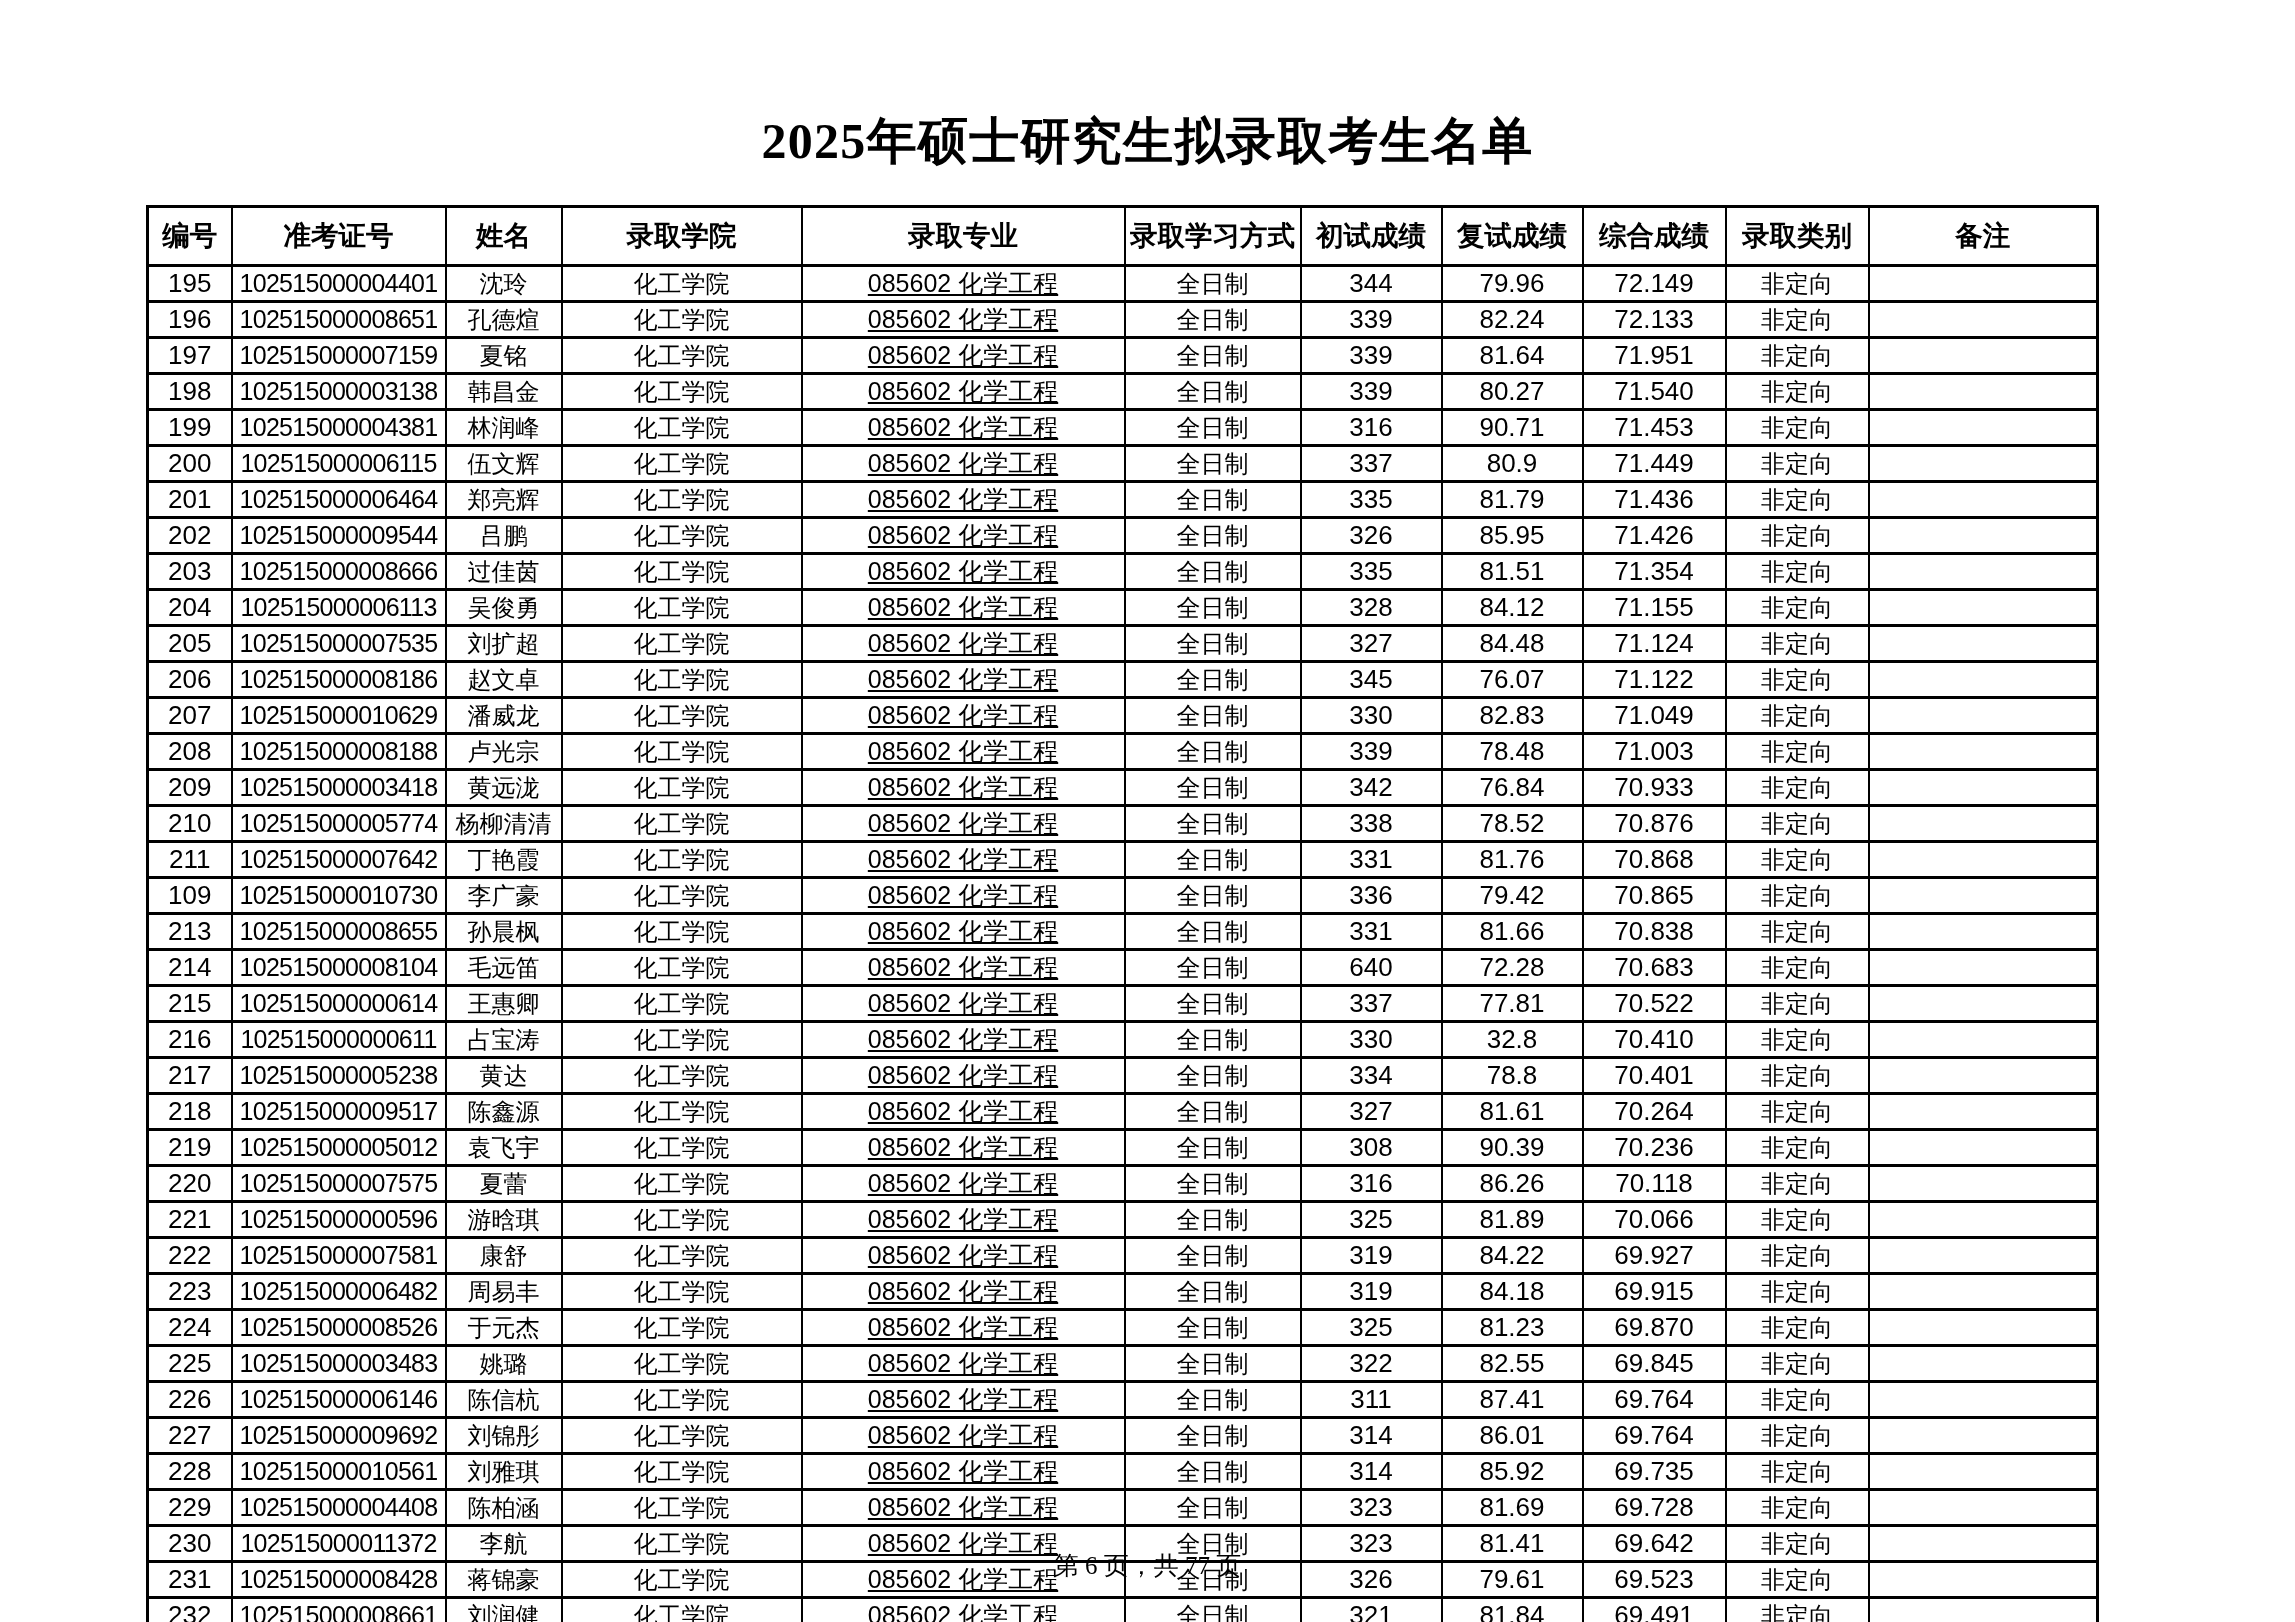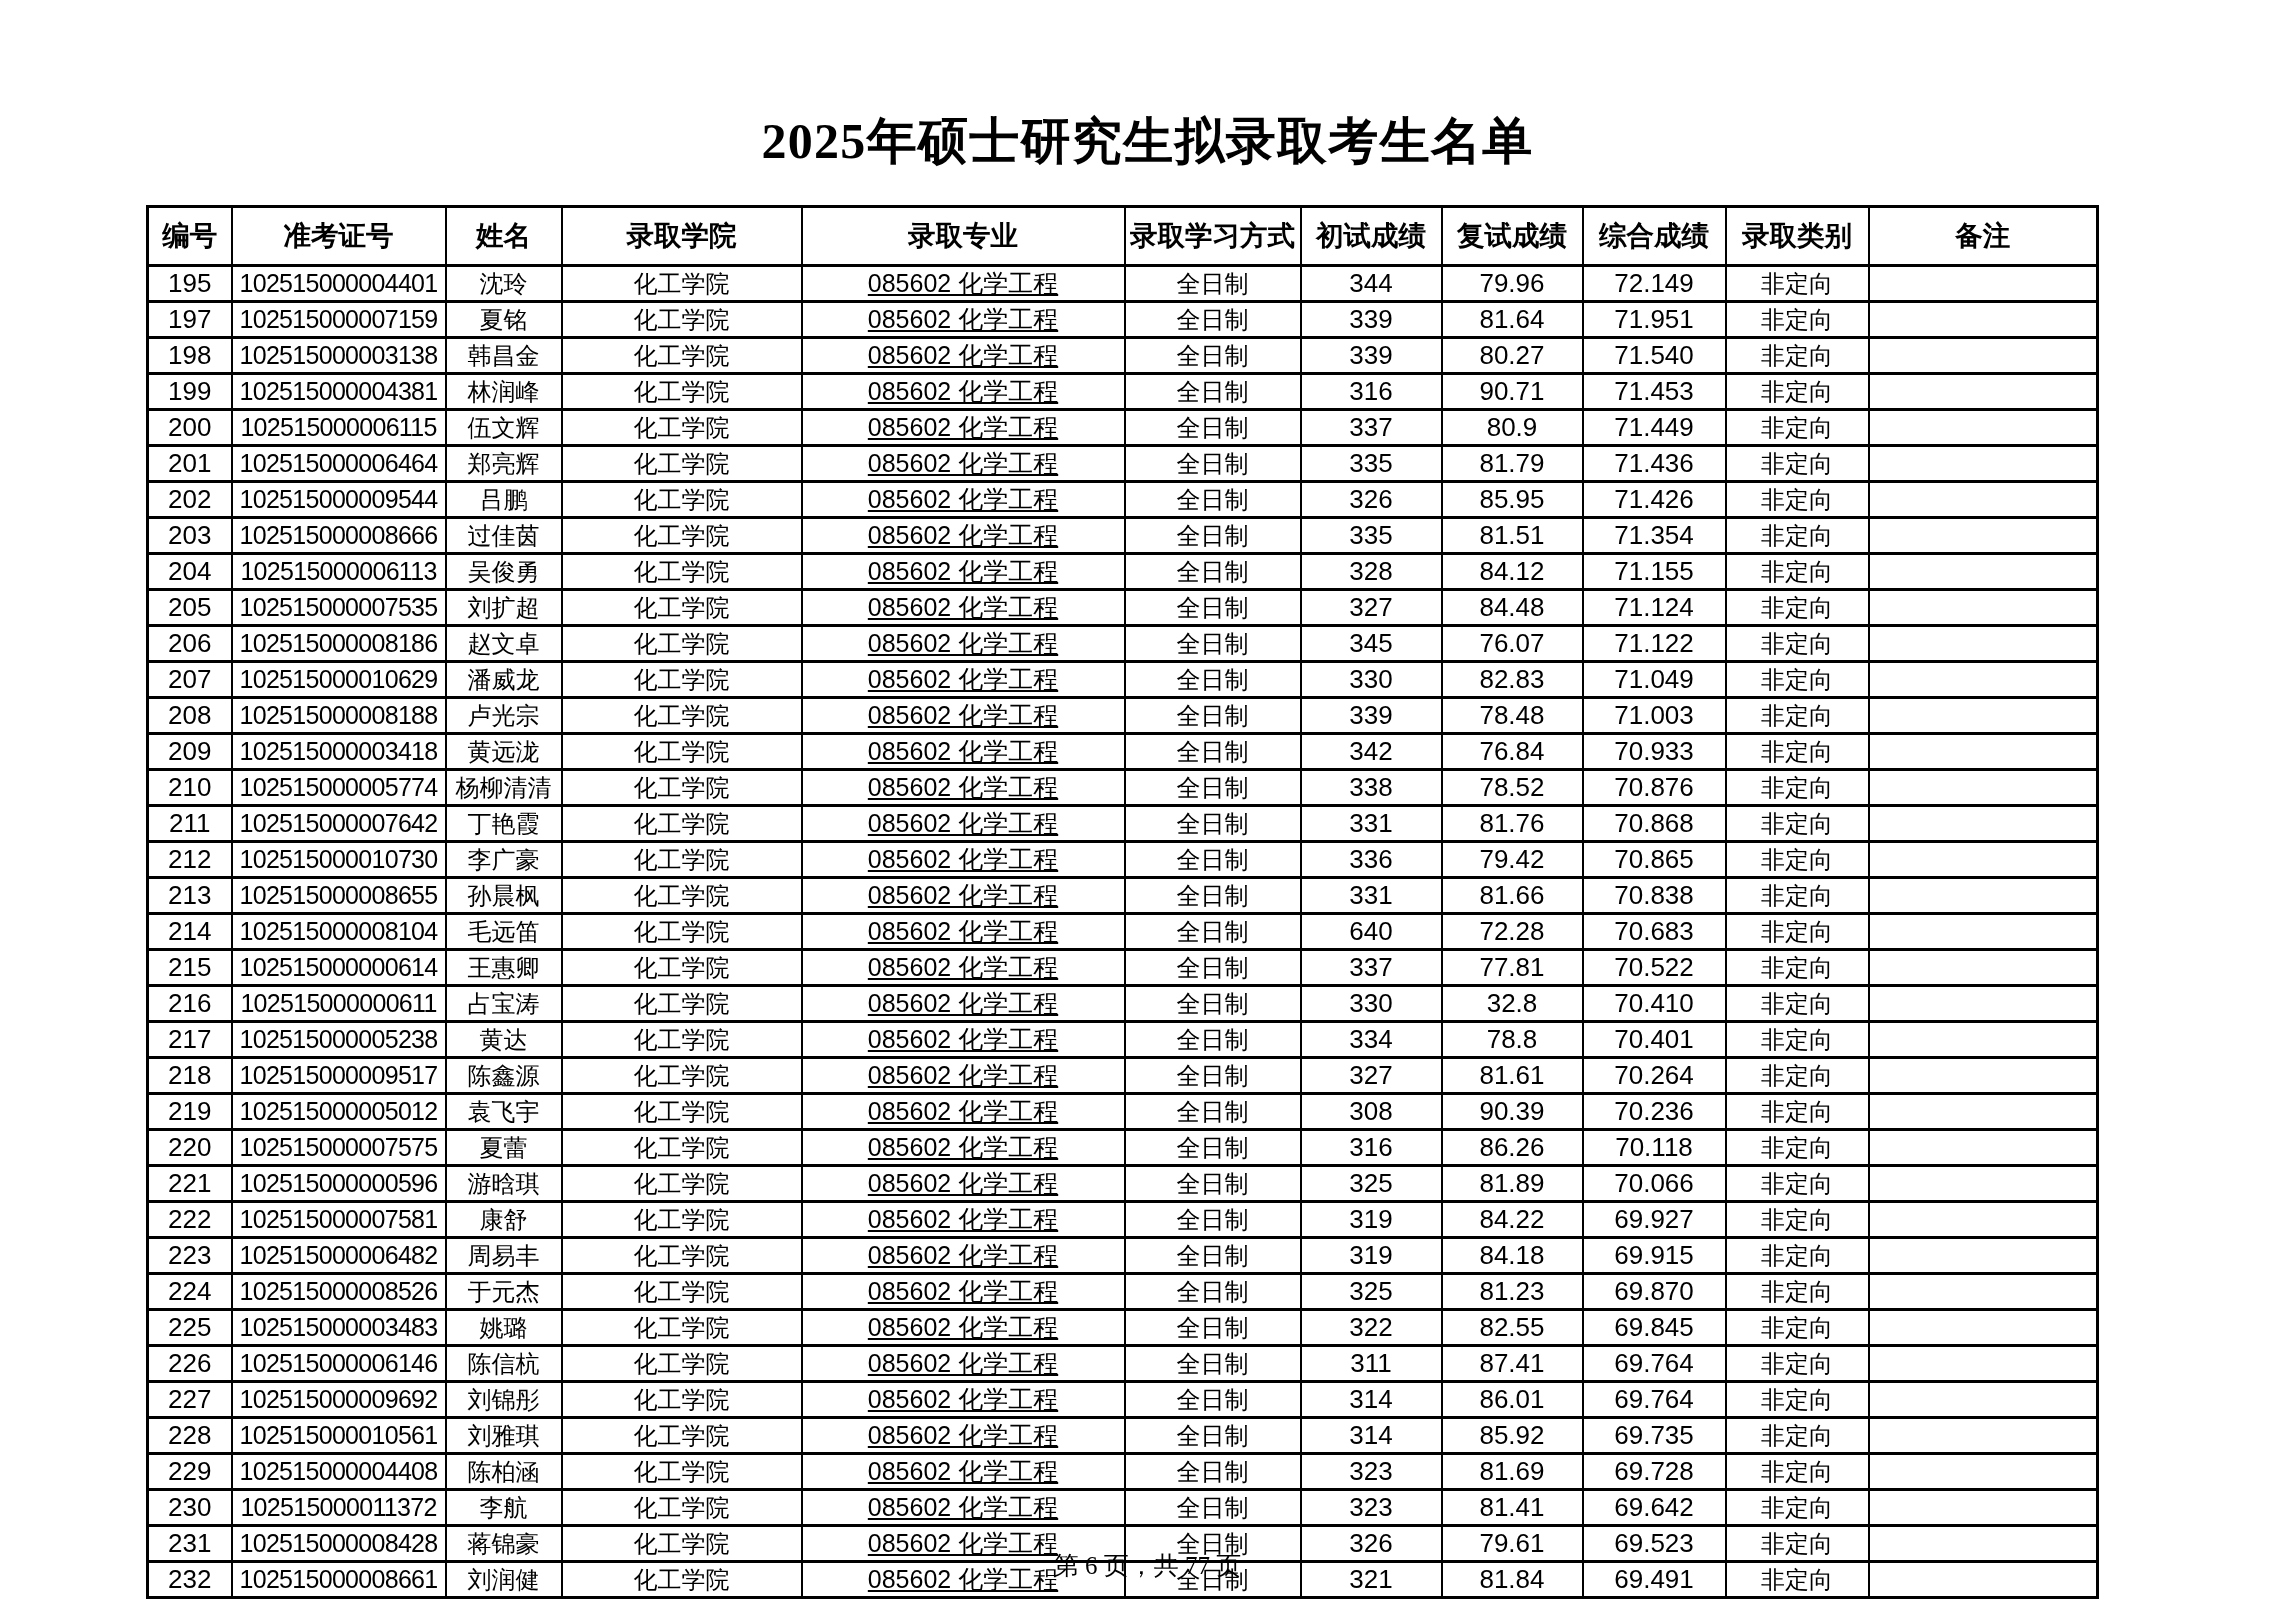--- a/index.html
+++ b/index.html
@@ -114,20 +114,33 @@
         <td class="zh">化工学院</td>
         <td class="mix">085602 化学工程</td>
         <td class="zh">全日制</td>
         <td class="num">344</td>
         <td class="num">79.96</td>
         <td class="num">72.149</td>
         <td class="zh">非定向</td>
         <td class="zh"></td>
       </tr>
       <tr>
+        <td class="num">196</td>
+        <td class="ticket">102515000008651</td>
+        <td class="zh">孔德煊</td>
+        <td class="zh">化工学院</td>
+        <td class="mix">085602 化学工程</td>
+        <td class="zh">全日制</td>
+        <td class="num">339</td>
+        <td class="num">82.24</td>
+        <td class="num">72.133</td>
+        <td class="zh">非定向</td>
+        <td class="zh"></td>
+      </tr>
+      <tr>
         <td class="num">197</td>
         <td class="ticket">102515000007159</td>
         <td class="zh">夏铭</td>
         <td class="zh">化工学院</td>
         <td class="mix">085602 化学工程</td>
         <td class="zh">全日制</td>
         <td class="num">339</td>
         <td class="num">81.64</td>
         <td class="num">71.951</td>
         <td class="zh">非定向</td>
@@ -309,21 +322,21 @@
         <td class="zh">化工学院</td>
         <td class="mix">085602 化学工程</td>
         <td class="zh">全日制</td>
         <td class="num">331</td>
         <td class="num">81.76</td>
         <td class="num">70.868</td>
         <td class="zh">非定向</td>
         <td class="zh"></td>
       </tr>
       <tr>
-        <td class="num">212</td>
+        <td class="num">109</td>
         <td class="ticket">102515000010730</td>
         <td class="zh">李广豪</td>
         <td class="zh">化工学院</td>
         <td class="mix">085602 化学工程</td>
         <td class="zh">全日制</td>
         <td class="num">336</td>
         <td class="num">79.42</td>
         <td class="num">70.865</td>
         <td class="zh">非定向</td>
         <td class="zh"></td>

